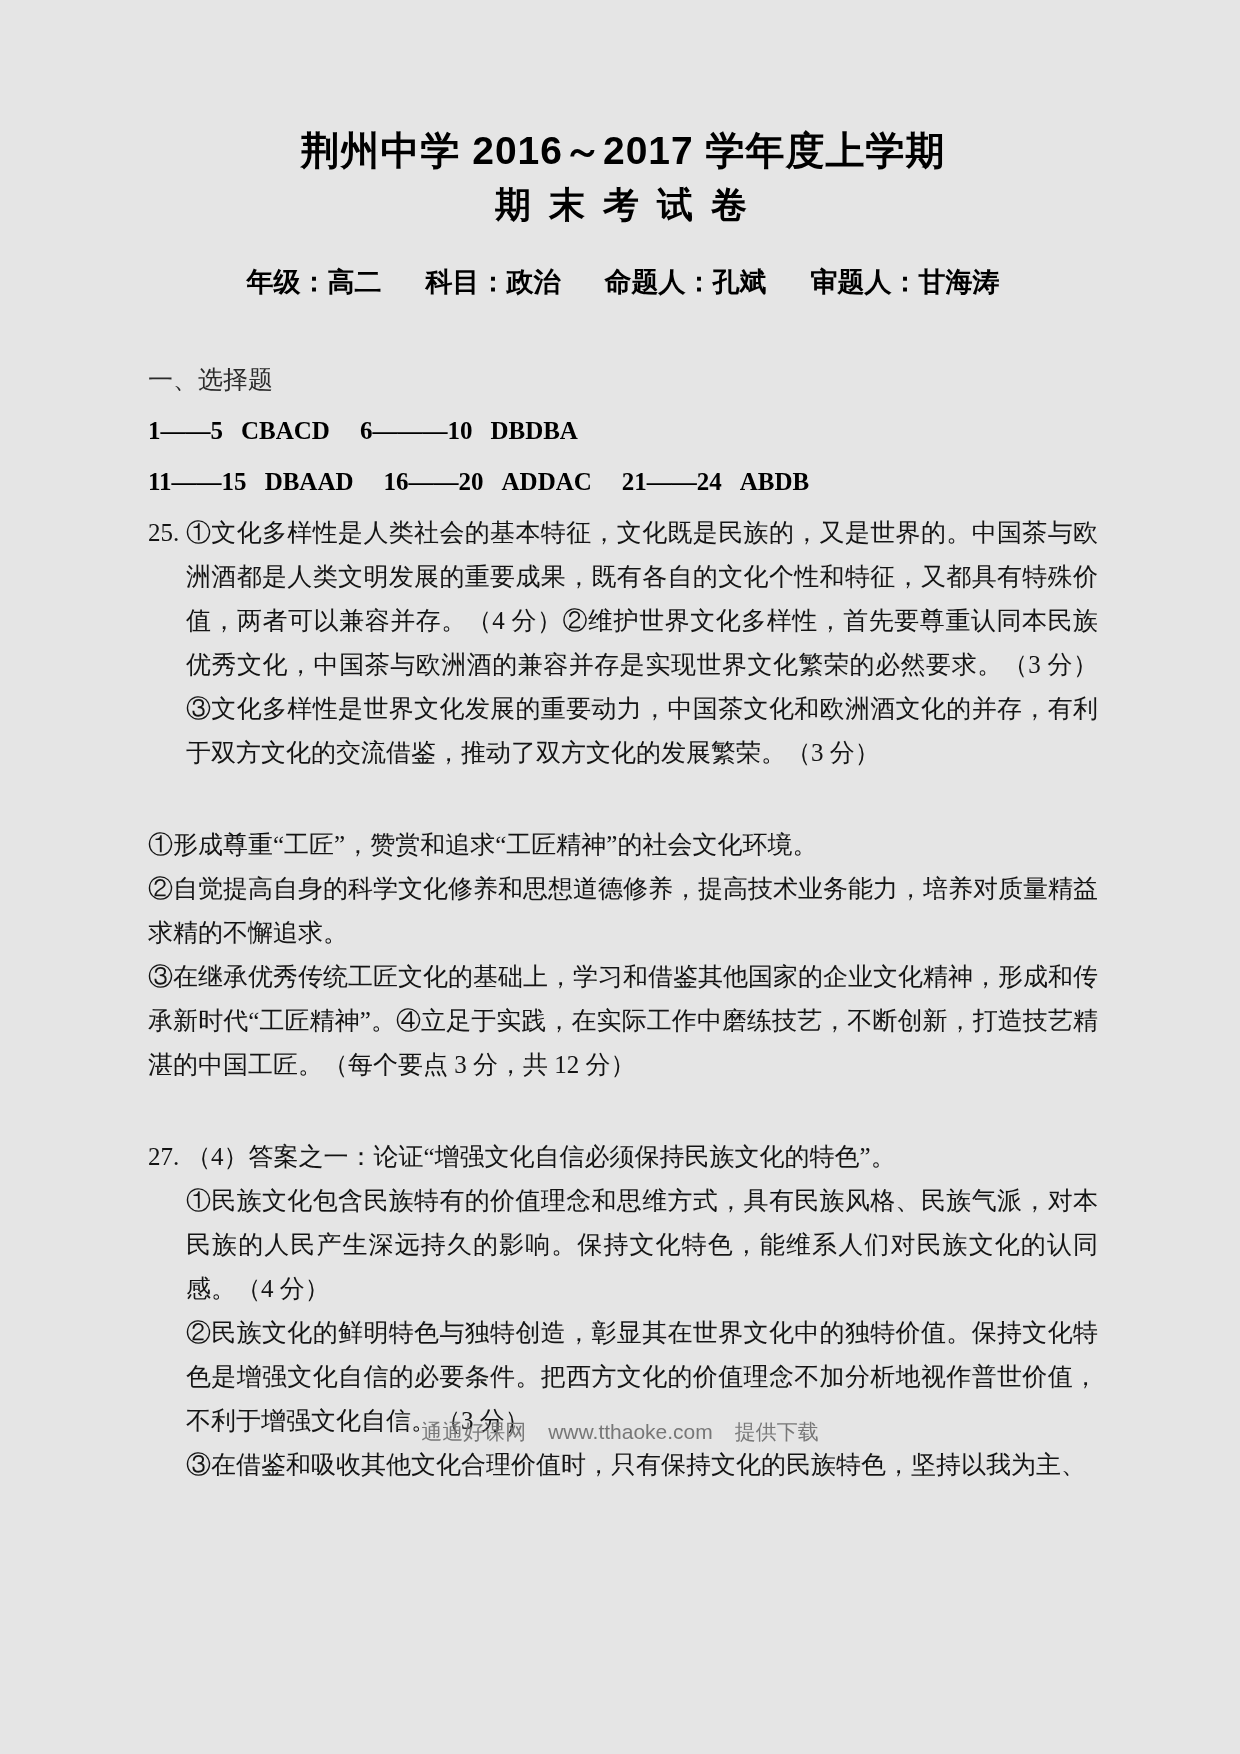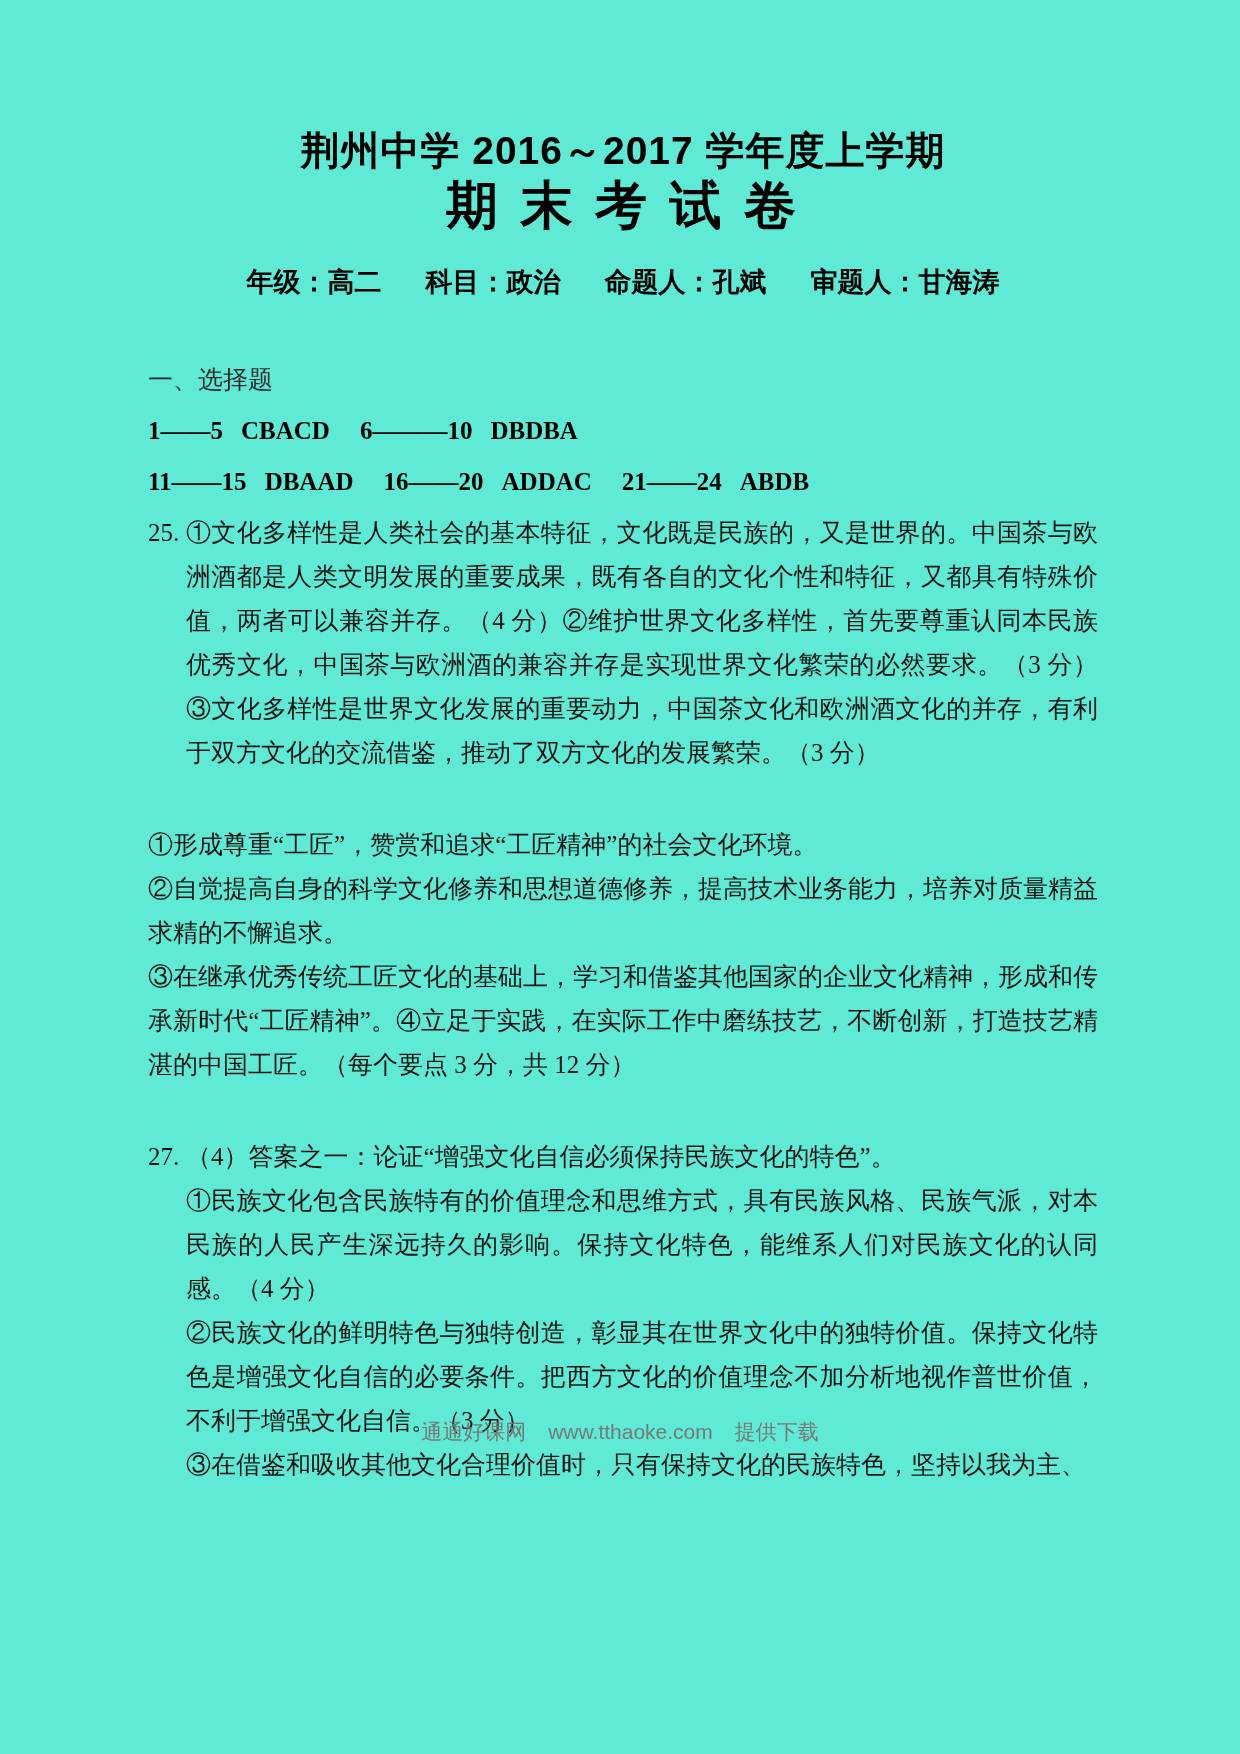--- a/index.html
+++ b/index.html
@@ -1,40 +1,40 @@
 <!DOCTYPE html>
 <html><head>
 <meta charset="utf-8">
 <style>
   * { margin: 0; padding: 0; box-sizing: border-box; }
   html, body { background: #ffffff; }
   .page {
     width: 1240px;
     height: 1754px;
     margin: 0 auto;
-    background: #5eead4;
+    background: #e5e5e5;
     position: relative;
     padding: 126px 142px 0 148px;
     font-family: "Liberation Serif", "DejaVu Serif", serif;
     color: #141414;
     overflow: hidden;
   }
   .title1 {
     font-family: "Liberation Sans", "DejaVu Sans", sans-serif;
     font-weight: bold;
     font-size: 39px;
     line-height: 50px;
     text-align: center;
     letter-spacing: 1px;
     color: #000;
   }
   .title2 {
     font-family: "Liberation Sans", "DejaVu Sans", sans-serif;
     font-weight: bold;
-    font-size: 52px;
+    font-size: 36px;
     line-height: 50px;
     text-align: center;
     letter-spacing: 4px;
     margin-top: 4px;
     color: #000;
   }
   .meta {
     display: flex;
     justify-content: center;
     gap: 44px;

